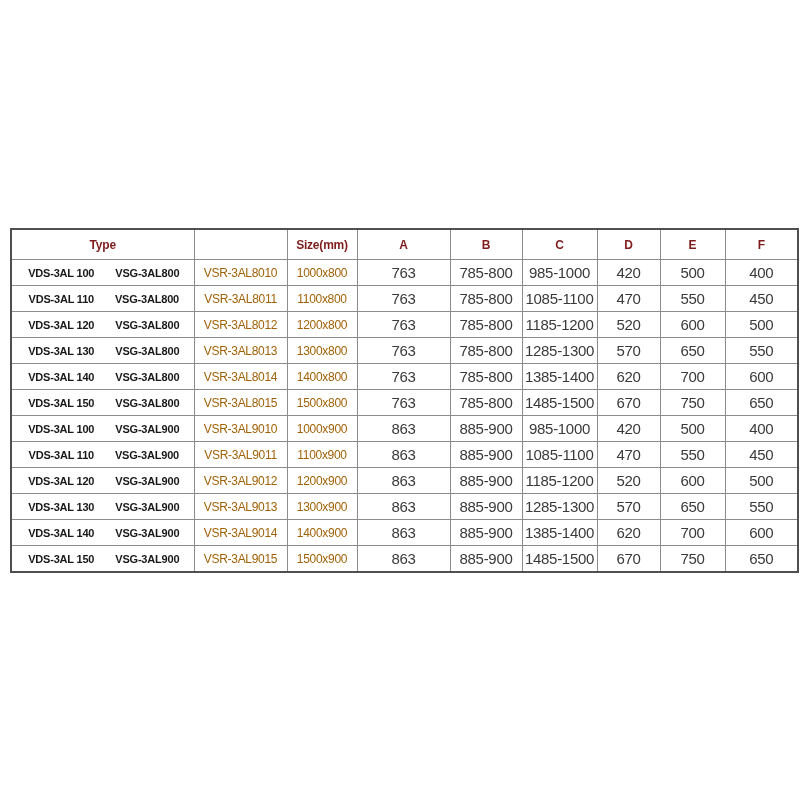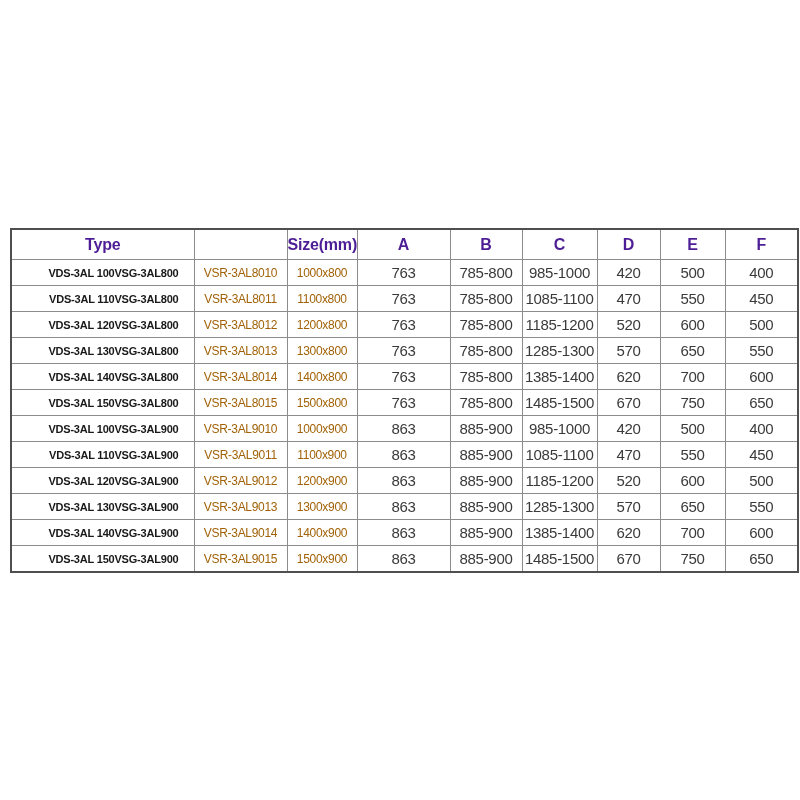--- a/index.html
+++ b/index.html
@@ -28,33 +28,34 @@
   .spec-table td {
     border: 1px solid #8c8c8c;
     text-align: center;
     vertical-align: middle;
     padding: 0;
     white-space: nowrap;
     overflow: hidden;
   }
   .spec-table thead th {
     height: 29px;
-    font-size: 16px;
+    font-size: 12px;
     font-weight: bold;
-    color: #4c1d95;
+    color: #7f1d1d;
     letter-spacing: -0.2px;
   }
   .spec-table tbody td {
     height: 25px;
   }
   .type-wrap {
     display: flex;
-    justify-content: flex-end;
+    justify-content: center;
     align-items: center;
     padding: 0 15px 0 17px;
+    gap: 21px;
   }
   .type-label {
     font-size: 11px;
     font-weight: bold;
     color: #181818;
     letter-spacing: -0.2px;
   }
   .model-cell, .size-cell {
     font-size: 12px;
     color: #a16207;

